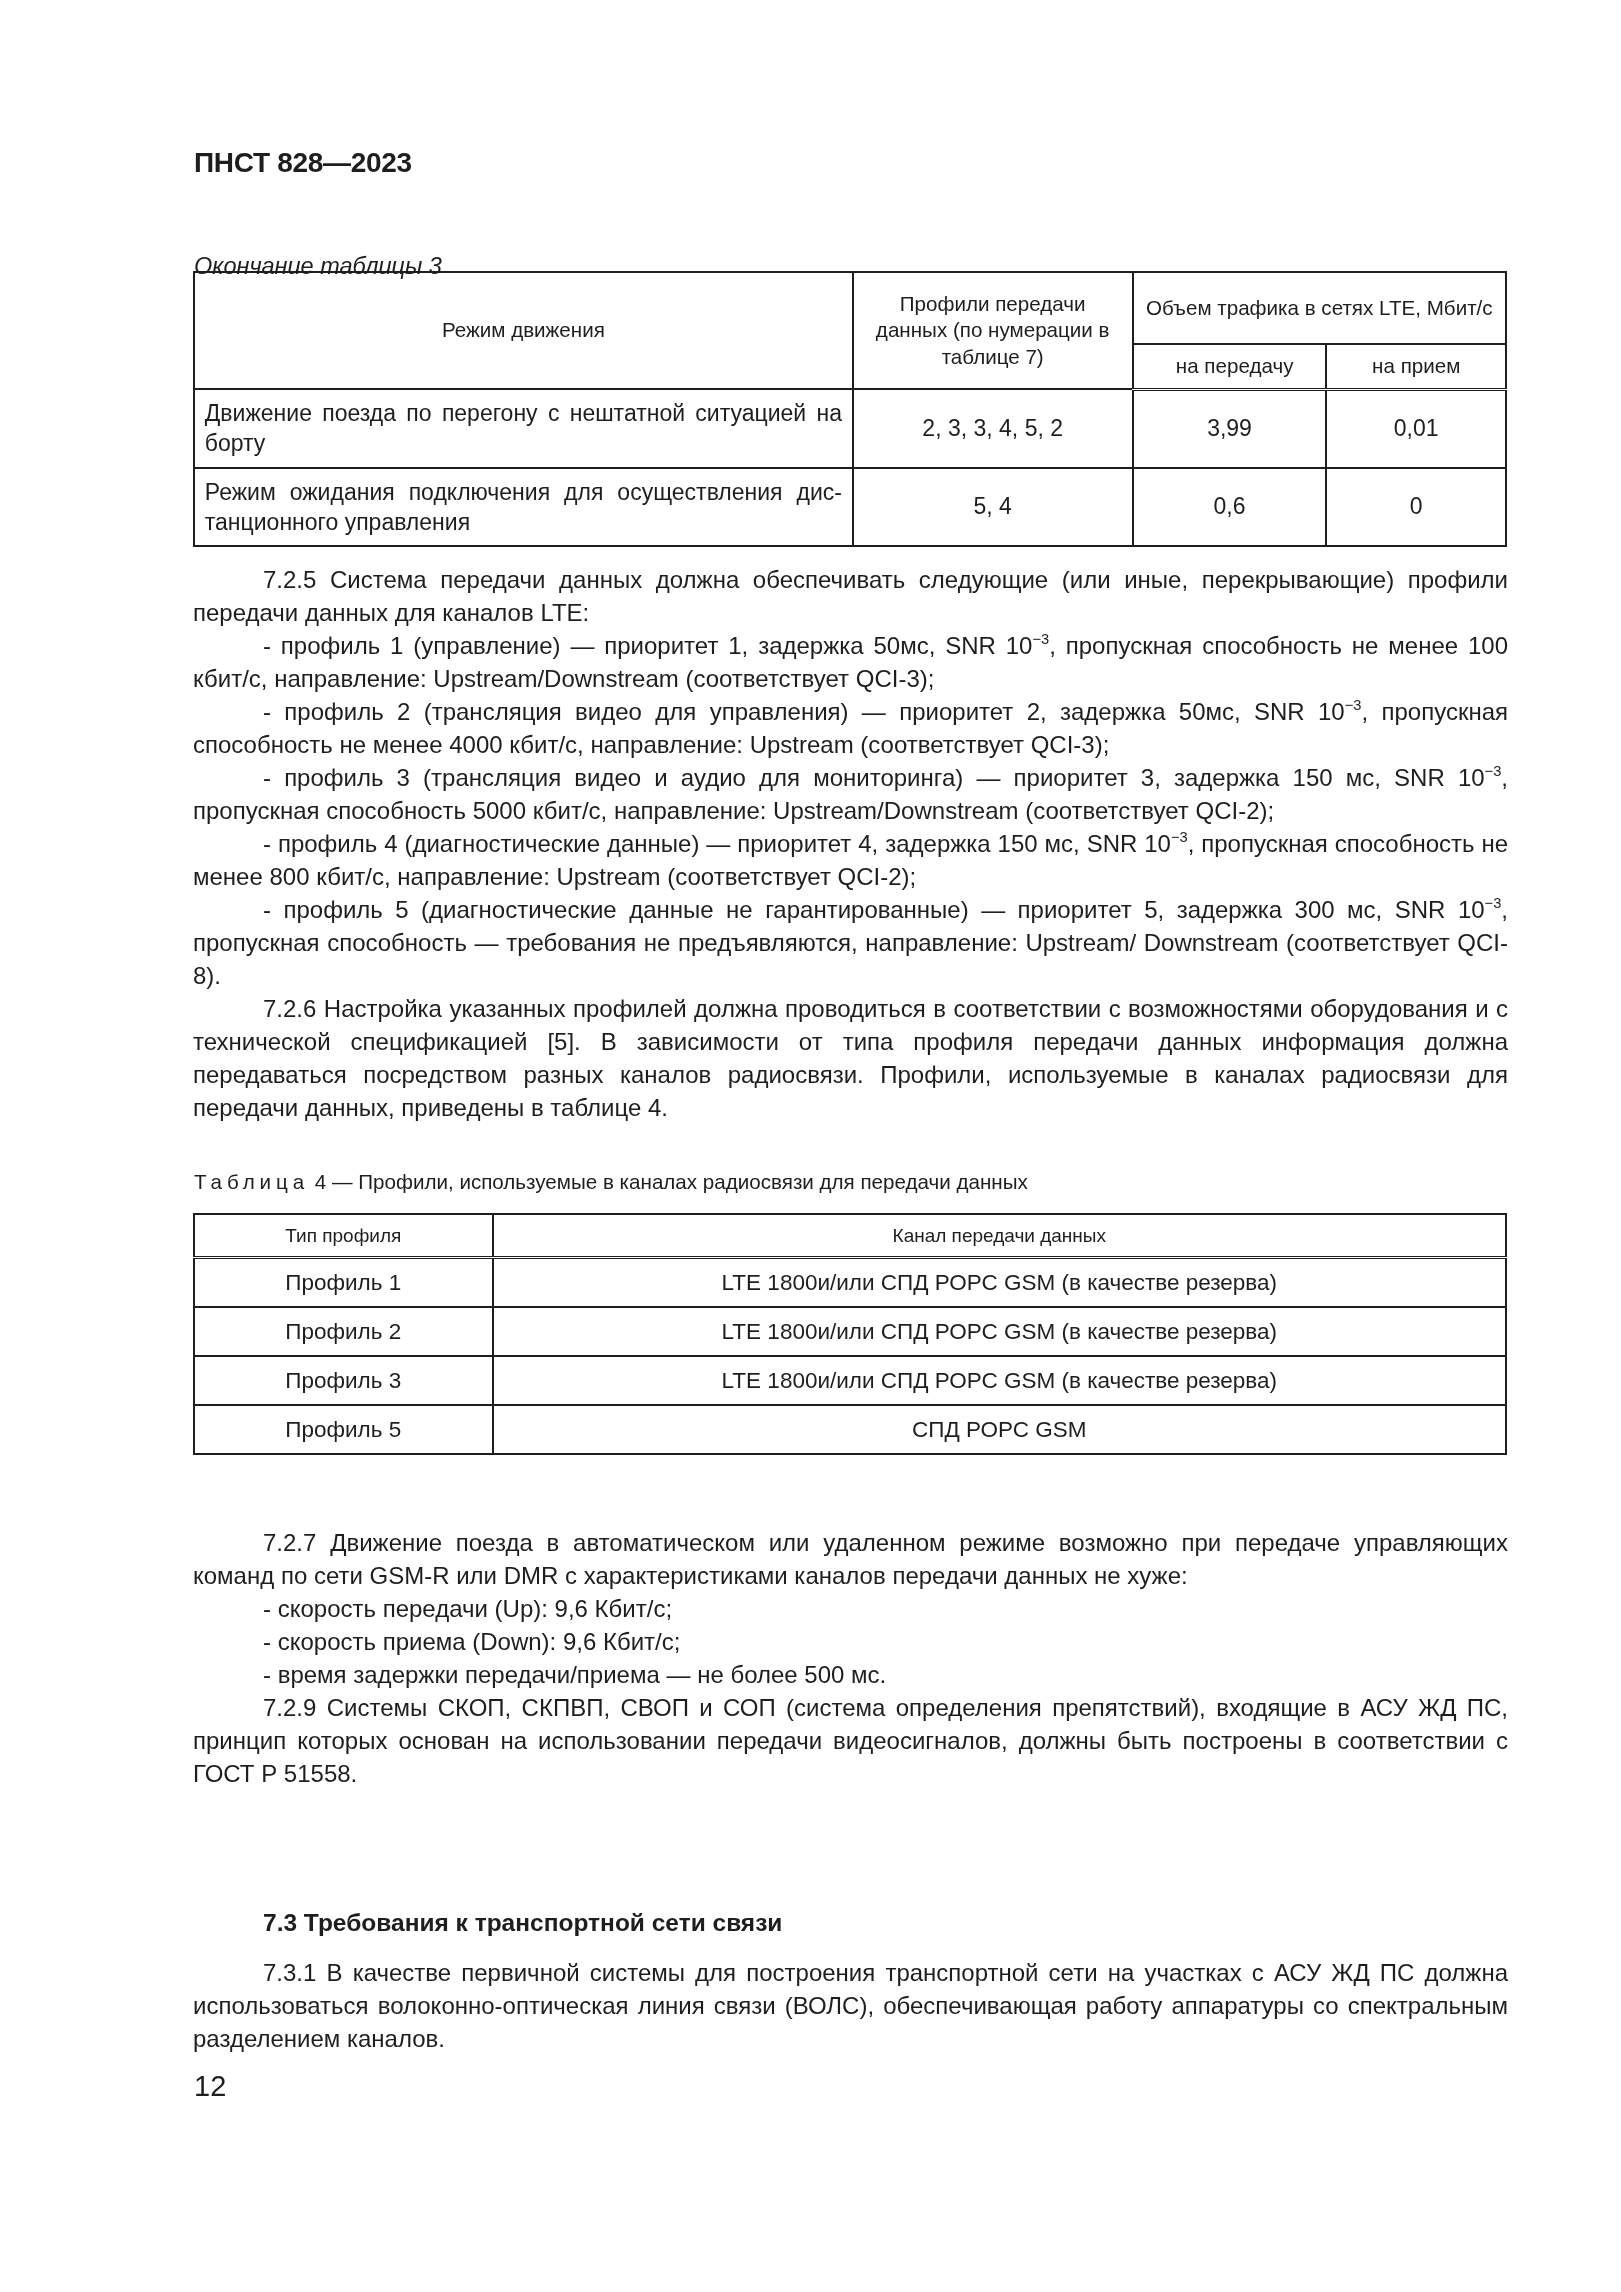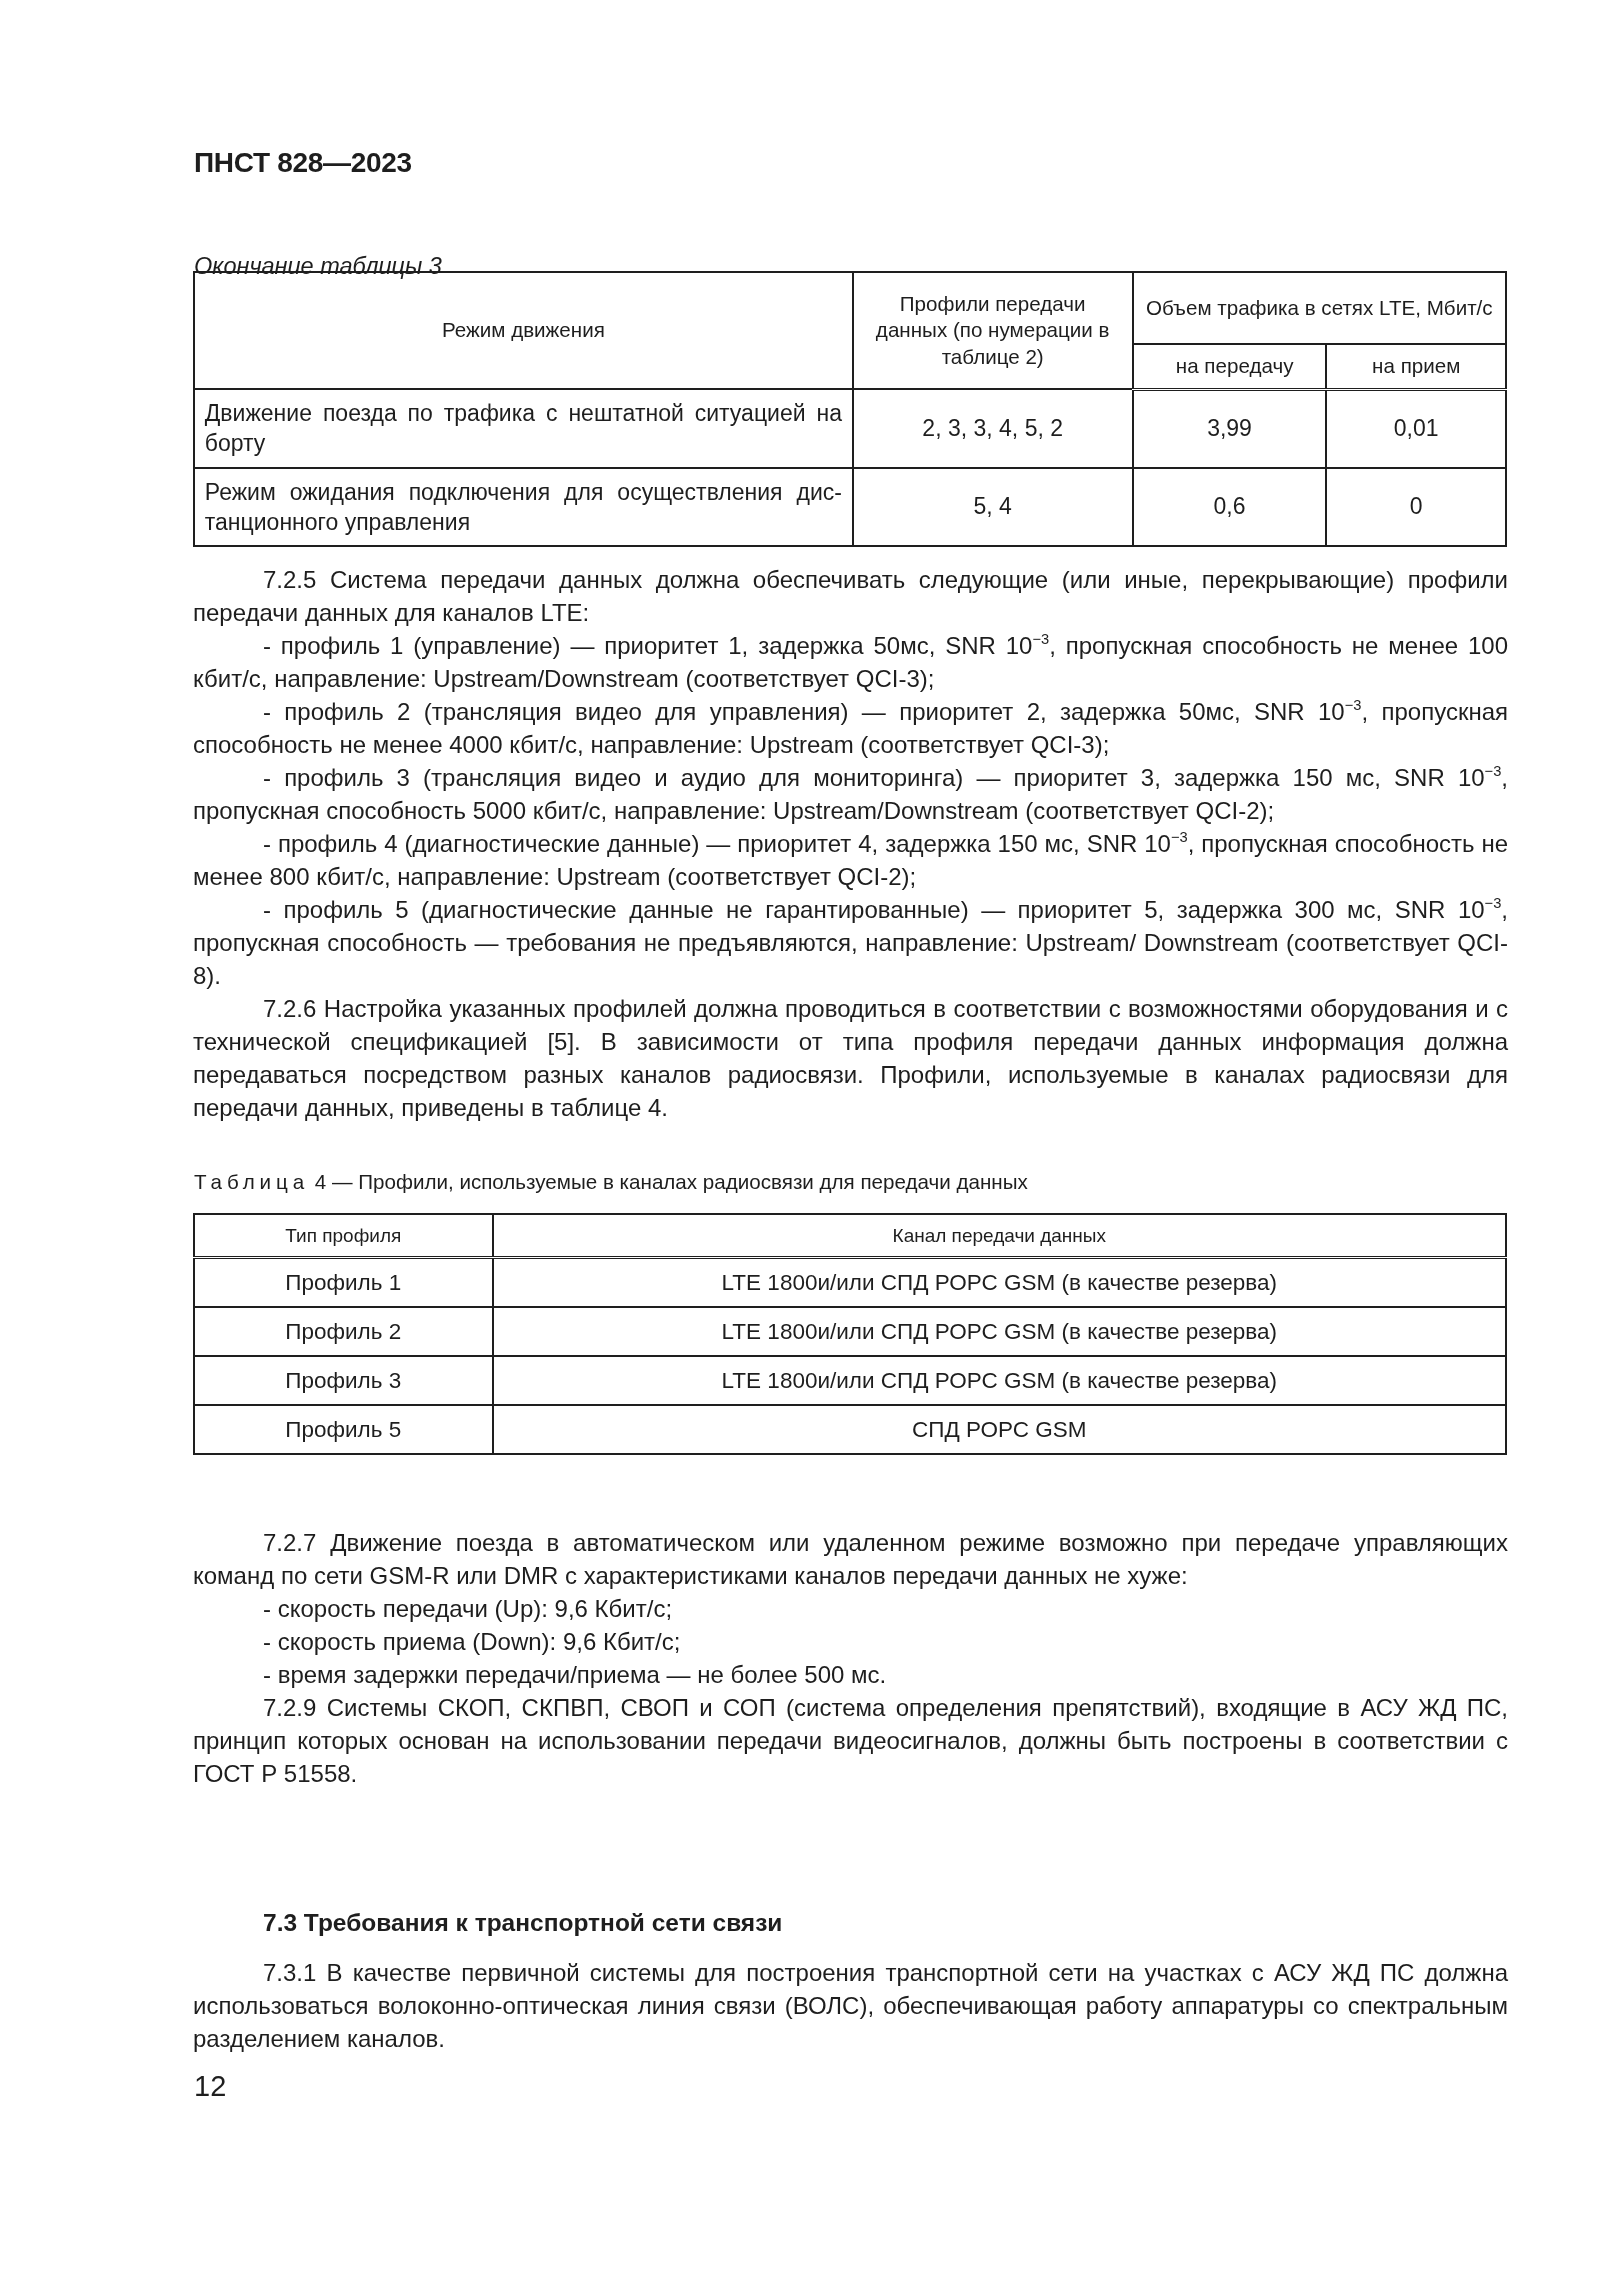--- a/index.html
+++ b/index.html
@@ -38,31 +38,31 @@
 </head>
 <body>
 
 <div class="abs doc-code">ПНСТ 828—2023</div>
 <div class="abs tbl-caption-italic">Окончание таблицы 3</div>
 
 <table class="t t1">
   <thead>
     <tr style="height:72px">
       <th class="c0" rowspan="2">Режим движения</th>
-      <th class="c1" rowspan="2">Профили передачи данных (по нумерации в таблице 2)</th>
+      <th class="c1" rowspan="2">Профили передачи данных (по нумерации в таблице 7)</th>
       <th colspan="2">Объем трафика в сетях LTE, Мбит/с</th>
     </tr>
     <tr style="height:45px">
       <th class="c2">на передачу</th>
       <th class="c3">на прием</th>
     </tr>
   </thead>
   <tbody>
     <tr>
-      <td class="lft">Движение поезда по трафика с нештатной ситуацией на борту</td>
+      <td class="lft">Движение поезда по перегону с нештатной ситуацией на борту</td>
       <td class="ctr">2, 3, 3, 4, 5, 2</td>
       <td class="ctr">3,99</td>
       <td class="ctr">0,01</td>
     </tr>
     <tr>
       <td class="lft">Режим ожидания подключения для осуществления дис-танционного управления</td>
       <td class="ctr">5, 4</td>
       <td class="ctr">0,6</td>
       <td class="ctr">0</td>
     </tr>

